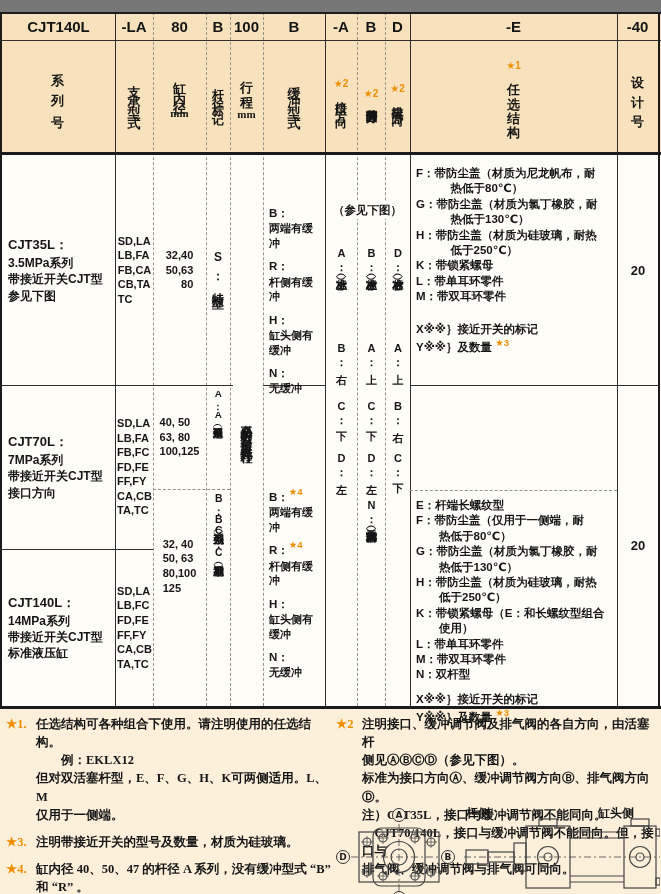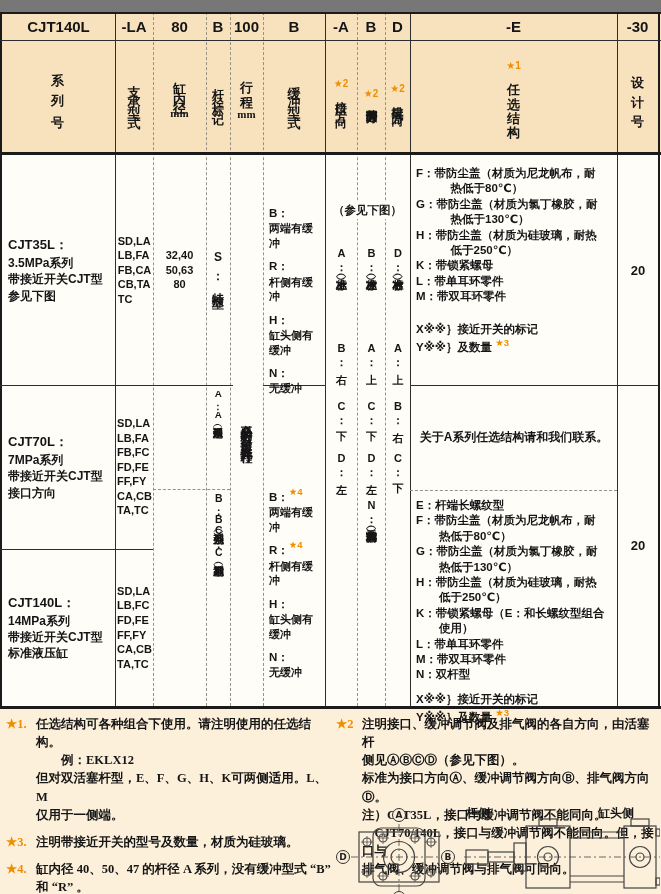--- a/index.html
+++ b/index.html
@@ -76,21 +76,21 @@
   <div class="abs m" style="left:2px;width:113px;">CJT140L</div>
   <div class="abs m" style="left:115px;width:38px;">-LA</div>
   <div class="abs m" style="left:153px;width:53px;">80</div>
   <div class="abs m" style="left:206px;width:24px;">B</div>
   <div class="abs m" style="left:230px;width:33px;">100</div>
   <div class="abs m" style="left:263px;width:62px;">B</div>
   <div class="abs m" style="left:325px;width:32px;">-A</div>
   <div class="abs m" style="left:357px;width:28px;">B</div>
   <div class="abs m" style="left:385px;width:25px;">D</div>
   <div class="abs m" style="left:410px;width:207px;">-E</div>
-  <div class="abs m" style="left:617px;width:41px;">-30</div>
+  <div class="abs m" style="left:617px;width:41px;">-40</div>
 
   <div class="abs hc" style="left:0;width:115px;">
     <span class="vt ls22">系列号</span>
   </div>
   <div class="abs hc" style="left:115px;width:38px;">
     <span class="vt ls10">支承型式</span>
   </div>
   <div class="abs hc" style="left:153px;width:53px;">
     <span class="vt ls10">缸内径</span>
     <span class="unit">mm</span>
@@ -163,23 +163,34 @@
   <div class="abs cellc" style="left:116px;top:539px;width:37px;height:153px;">
     <div class="ml bodytxt" style="font-size:11px;text-align:left;">SD,LA
 LB,FC
 FD,FE
 FF,FY
 CA,CB
 TA,TC</div>
   </div>
 
   <div class="abs cellc" style="left:154px;top:143px;width:51px;height:230px;">
-    <div class="ml bodytxt" style="font-size:11px;text-align:center;">32,40
+    <div class="ml bodytxt" style="font-size:11px;text-align:right;">32,40
 50,63
 80</div>
+  </div>
+  <div class="abs cellc" style="left:154px;top:375px;width:51px;height:100px;">
+    <div class="ml bodytxt" style="font-size:11px;text-align:left;">40, 50
+63, 80
+100,125</div>
+  </div>
+  <div class="abs cellc" style="left:154px;top:479px;width:51px;height:150px;">
+    <div class="ml bodytxt" style="font-size:11px;text-align:left;">32, 40
+50, 63
+80,100
+125</div>
   </div>
 
   <div class="abs dcol" style="left:206px;top:143px;width:24px;height:230px;align-items:center;">
     <span class="vt ls3" style="font-weight:bold;font-size:12px;">S：特殊型</span>
   </div>
   <div class="abs dcol" style="left:206px;top:376px;width:24px;height:99px;align-items:flex-start;">
     <span class="vt" style="font-weight:bold;font-size:9.8px;">A：A系列（超强型）</span>
   </div>
   <div class="abs dcol" style="left:206px;top:481px;width:24px;height:212px;align-items:flex-start;">
     <span class="vt" style="font-weight:bold;font-size:10.4px;">B：B系列（强型）C：C系列（标准型）</span>
@@ -280,26 +291,23 @@
 H：带防尘盖（材质为硅玻璃，耐热
 　　　低于250℃）
 K：带锁紧螺母
 L：带单耳环零件
 M：带双耳环零件</div>
     <div style="margin-top:14px;">
       <div class="xyline"><span>X※※｝接近开关的标记</span><span class="star"></span></div>
       <div class="xyline"><span>Y※※｝及数量 </span><span class="star">★3</span></div>
     </div>
   </div>
-  <div class="abs cellc" style="left:414px;top:373px;width:200px;height:105px;">
-    <div style="font-weight:bold;font-size:12px;">关于A系列任选结构请和我们联系。</div>
-  </div>
   <div class="abs" style="left:416px;top:486px;width:198px;">
     <div class="ml optlist">E：杆端长螺纹型
-F：带防尘盖（材质为尼龙帆布，耐
+F：带防尘盖（仅用于一侧端，耐
 　　热低于80℃）
 G：带防尘盖（材质为氯丁橡胶，耐
 　　热低于130℃）
 H：带防尘盖（材质为硅玻璃，耐热
 　　低于250℃）
 K：带锁紧螺母（E：和长螺纹型组合
 　　使用）
 L：带单耳环零件
 M：带双耳环零件
 N：双杆型</div>

